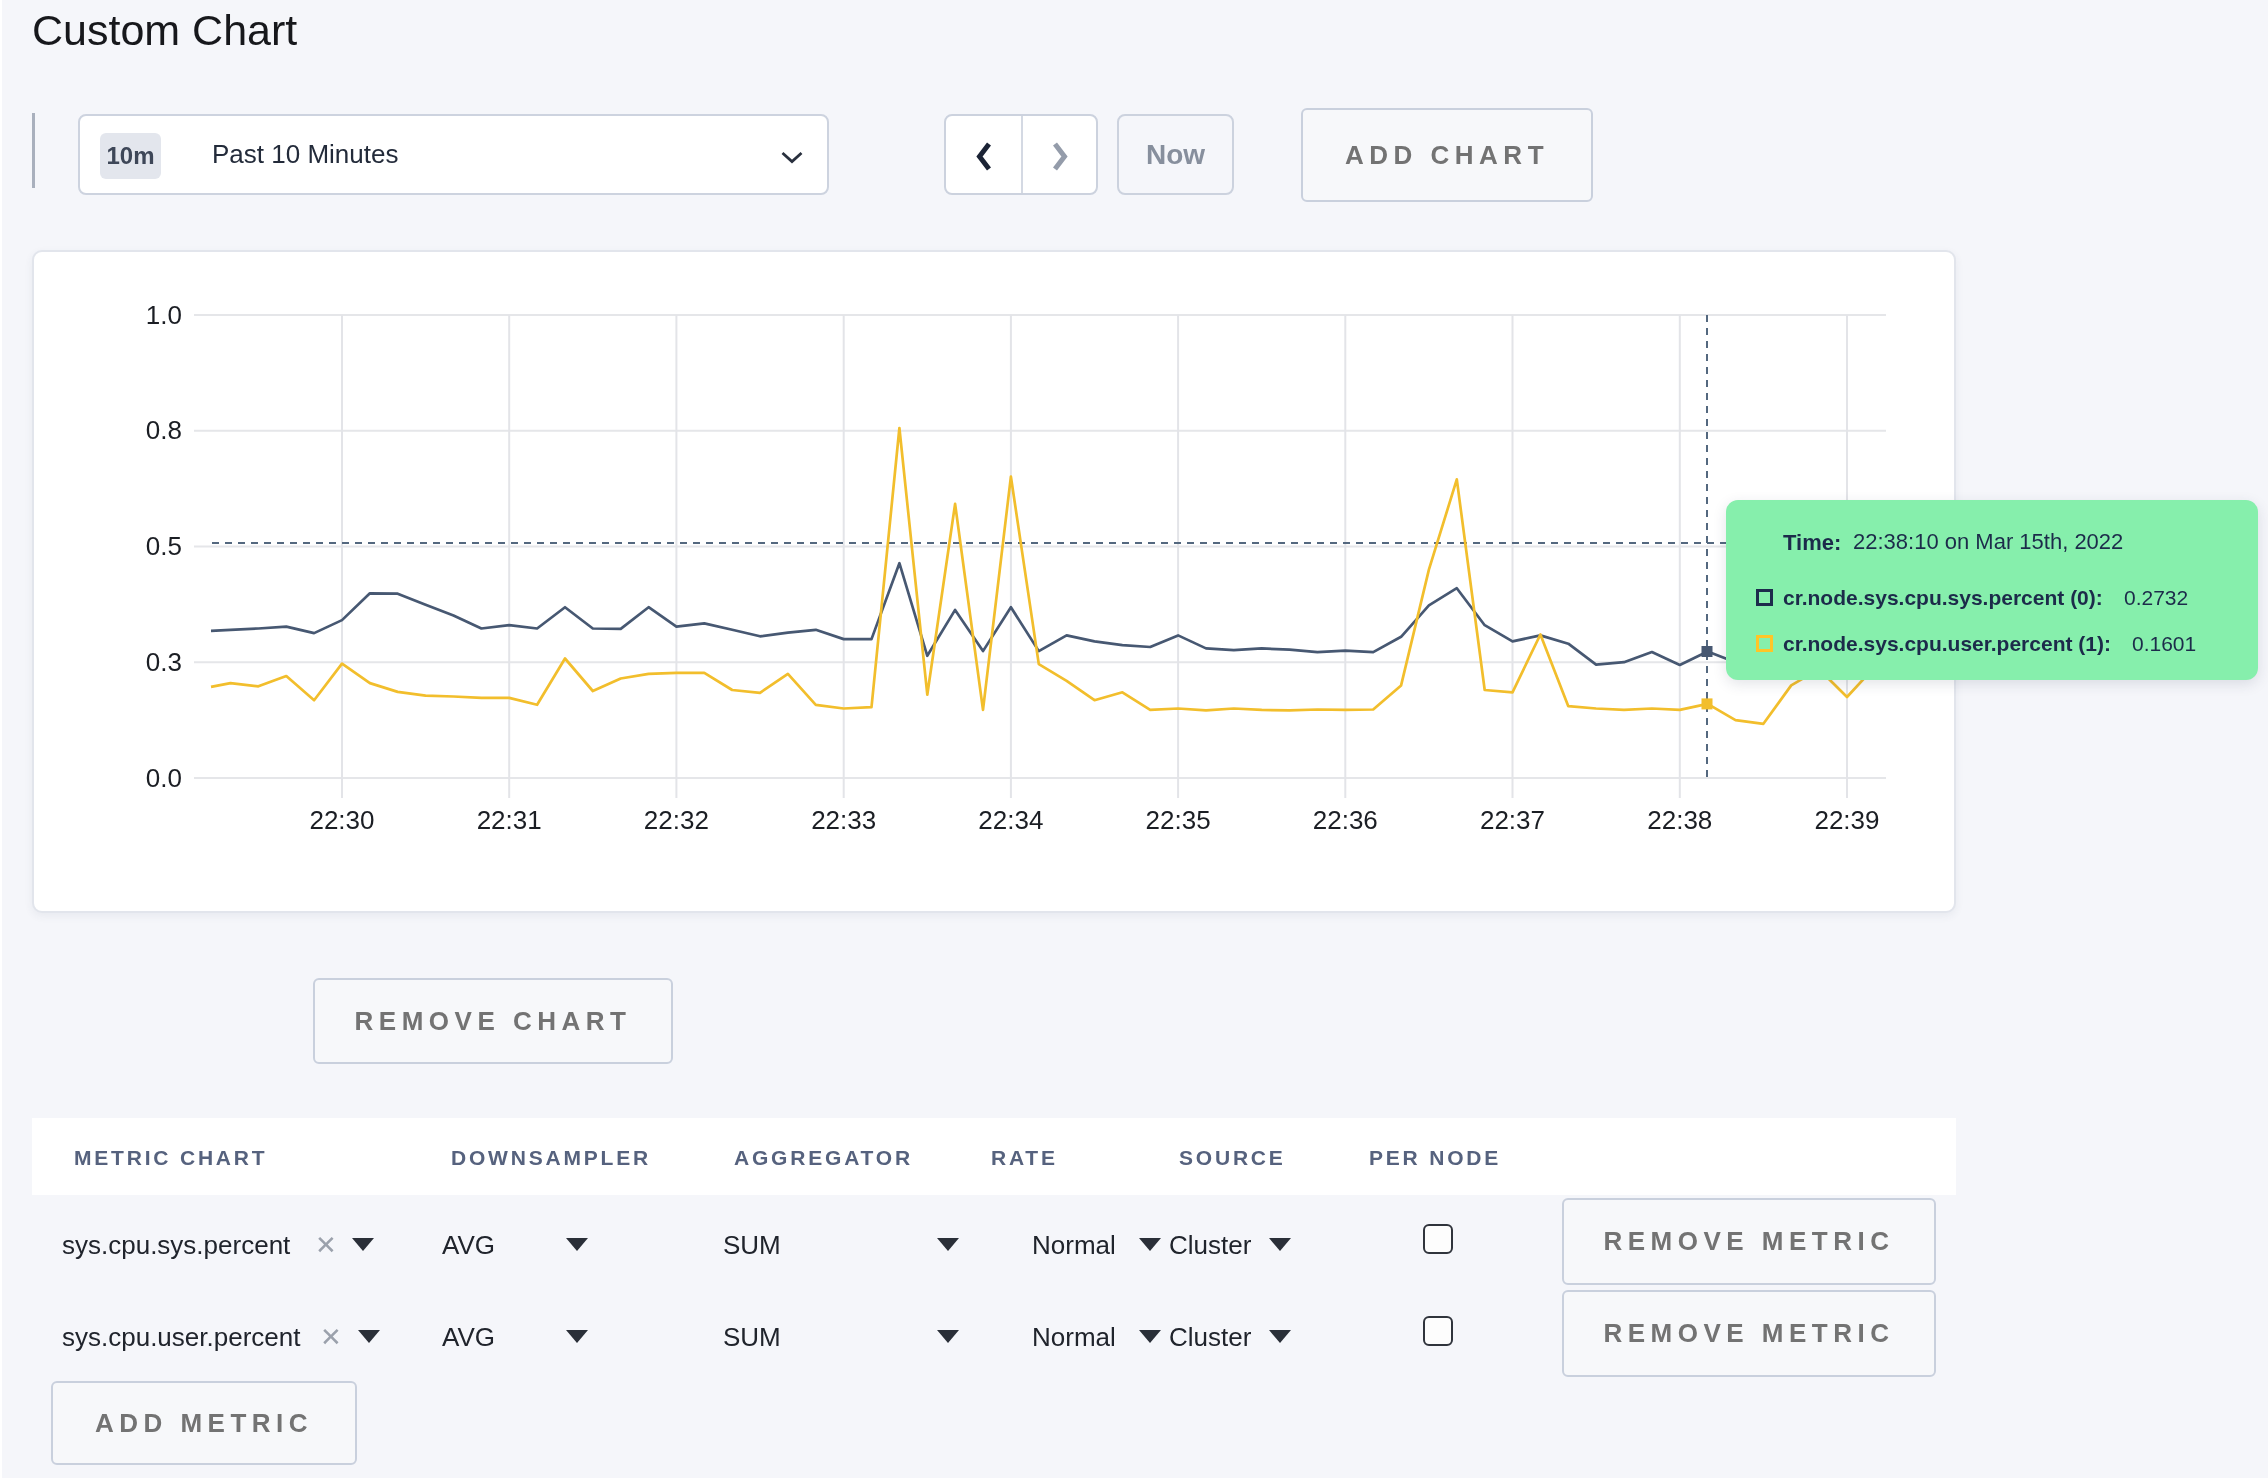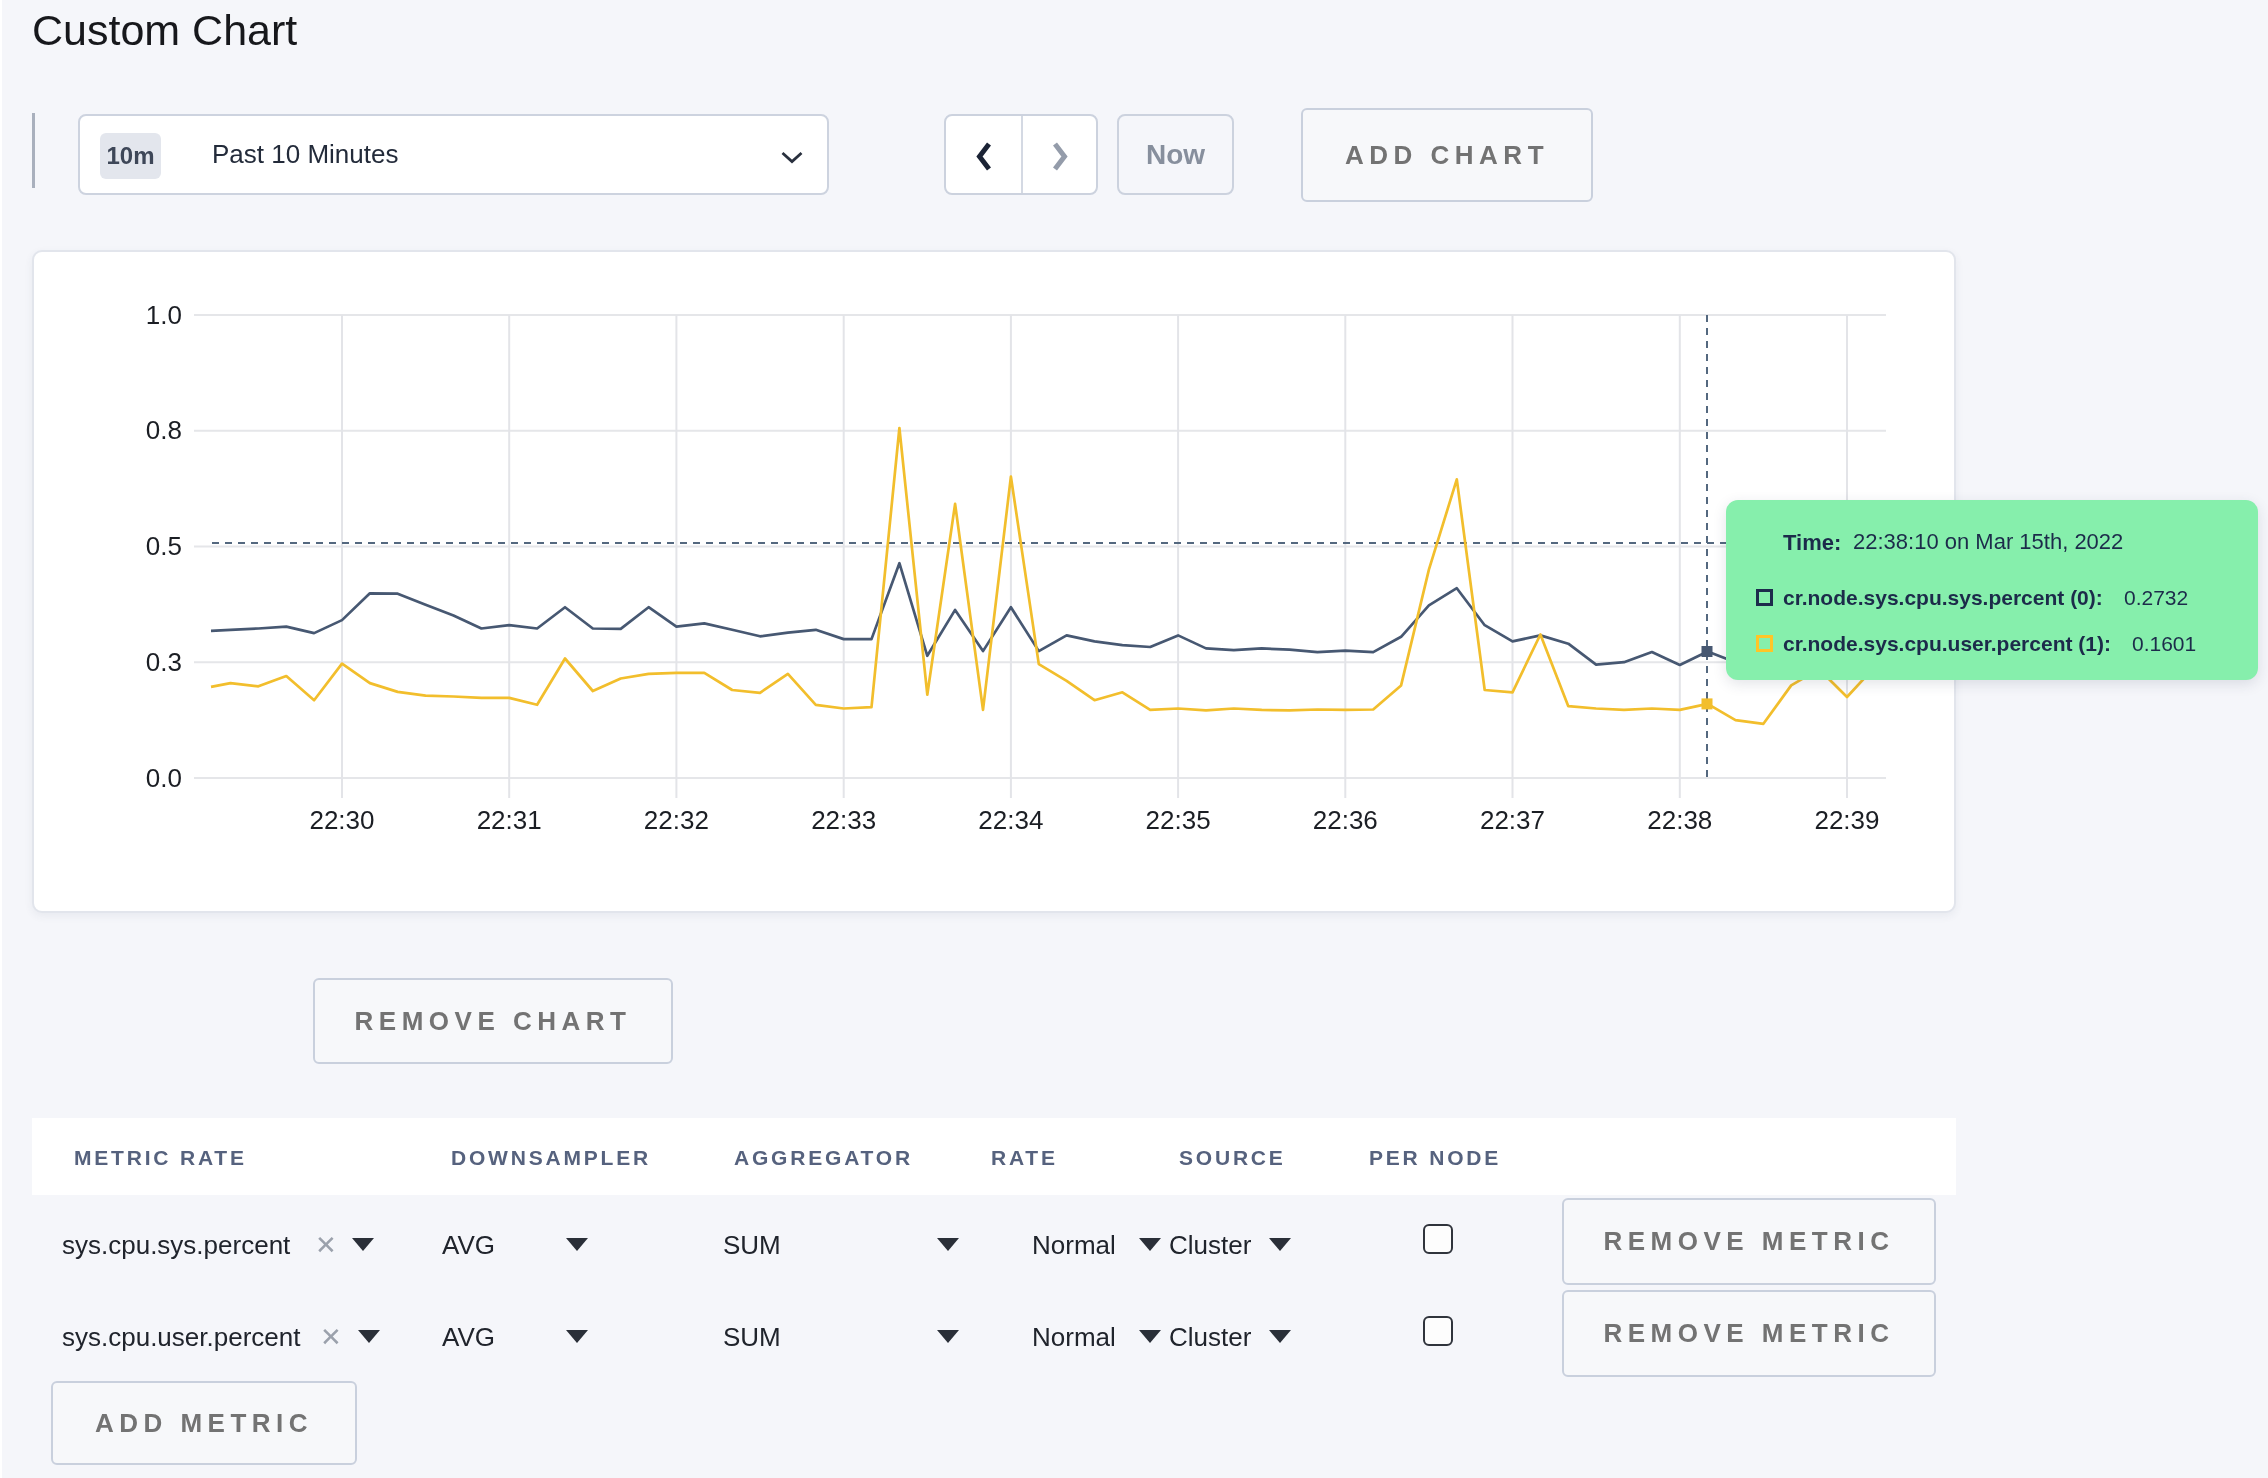--- a/index.html
+++ b/index.html
@@ -91,21 +91,21 @@
     <div class="abs" style="left:57px; top:86px; font-size:21px; font-weight:bold; color:#1c2b4a;">cr.node.sys.cpu.sys.percent (0):</div>
     <div class="abs" style="left:398px; top:86px; font-size:21px; color:#1c2b4a;">0.2732</div>
     <div class="abs" style="left:30px; top:135px; width:17px; height:17px; border:3px solid #ffc527;"></div>
     <div class="abs" style="left:57px; top:132px; font-size:21px; font-weight:bold; color:#1c2b4a;">cr.node.sys.cpu.user.percent (1):</div>
     <div class="abs" style="left:406px; top:132px; font-size:21px; color:#1c2b4a;">0.1601</div>
   </div>
 
   <div class="btn" style="left:311px; top:978px; width:360px; height:86px; font-size:26px; line-height:82px;">REMOVE CHART</div>
 
   <div class="abs" style="left:30px; top:1118px; width:1924px; height:77px; background:#fff;"></div>
-  <div class="hdr" style="left:72px;  top:1146px;">METRIC RATE</div>
+  <div class="hdr" style="left:72px;  top:1146px;">METRIC CHART</div>
   <div class="hdr" style="left:449px; top:1146px;">DOWNSAMPLER</div>
   <div class="hdr" style="left:732px; top:1146px;">AGGREGATOR</div>
   <div class="hdr" style="left:989px; top:1146px;">RATE</div>
   <div class="hdr" style="left:1177px;top:1146px;">SOURCE</div>
   <div class="hdr" style="left:1367px;top:1146px;">PER NODE</div>
 
   <div class="val" style="left:60px; top:1230px;">sys.cpu.sys.percent</div>
   <div class="x" style="left:313px; top:1230px;">✕</div>
   <div class="tri" style="left:350px; top:1238px;"></div>
   <div class="val" style="left:440px; top:1230px;">AVG</div>

